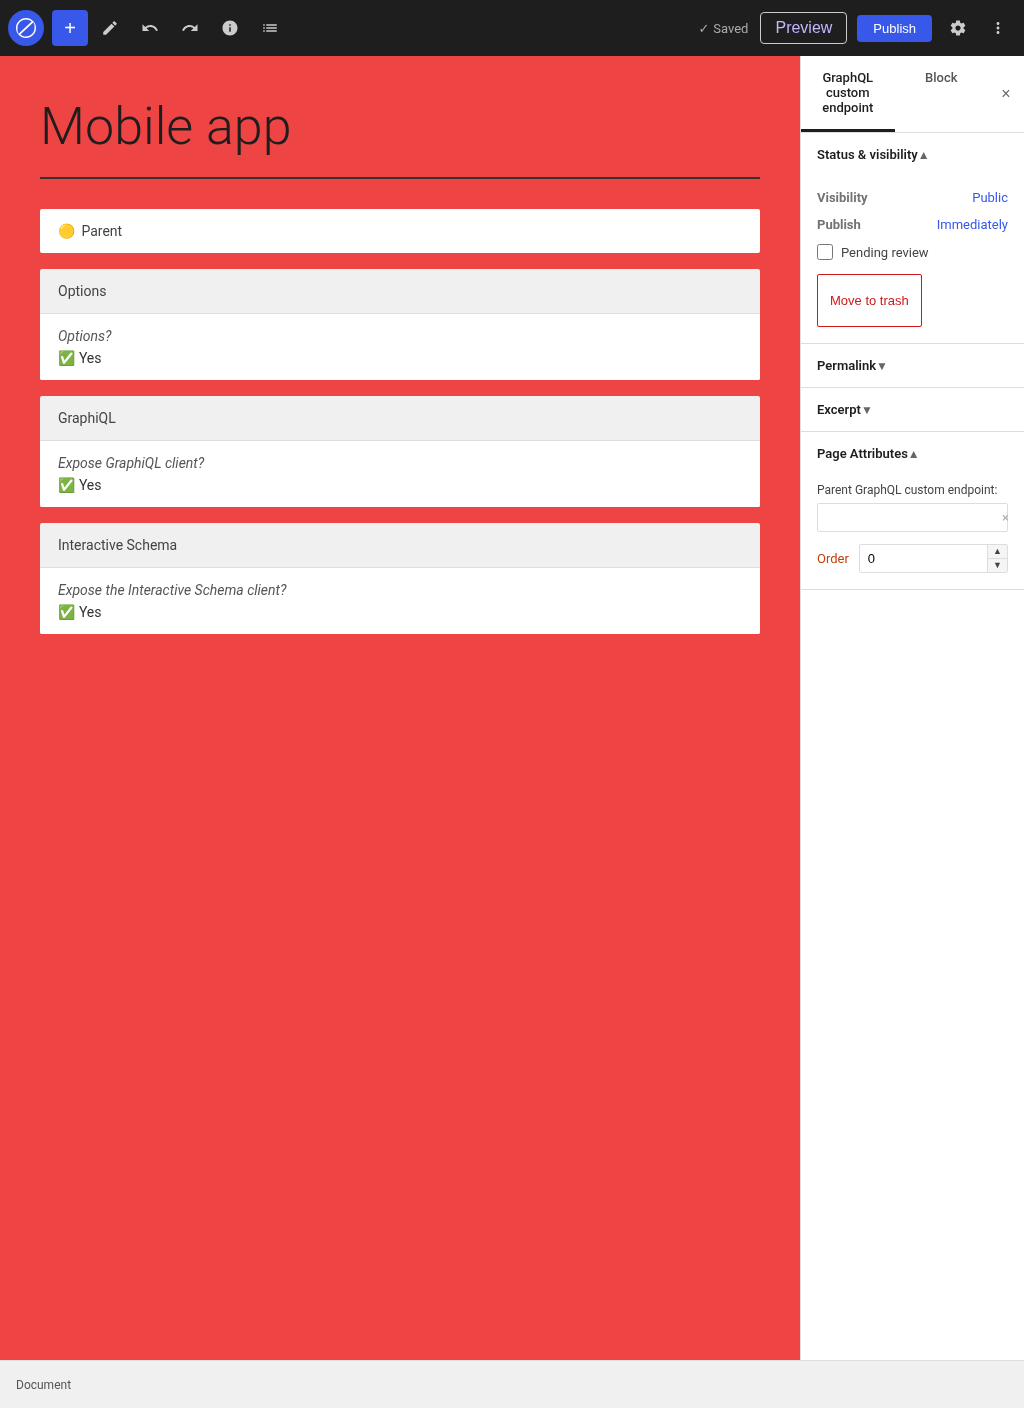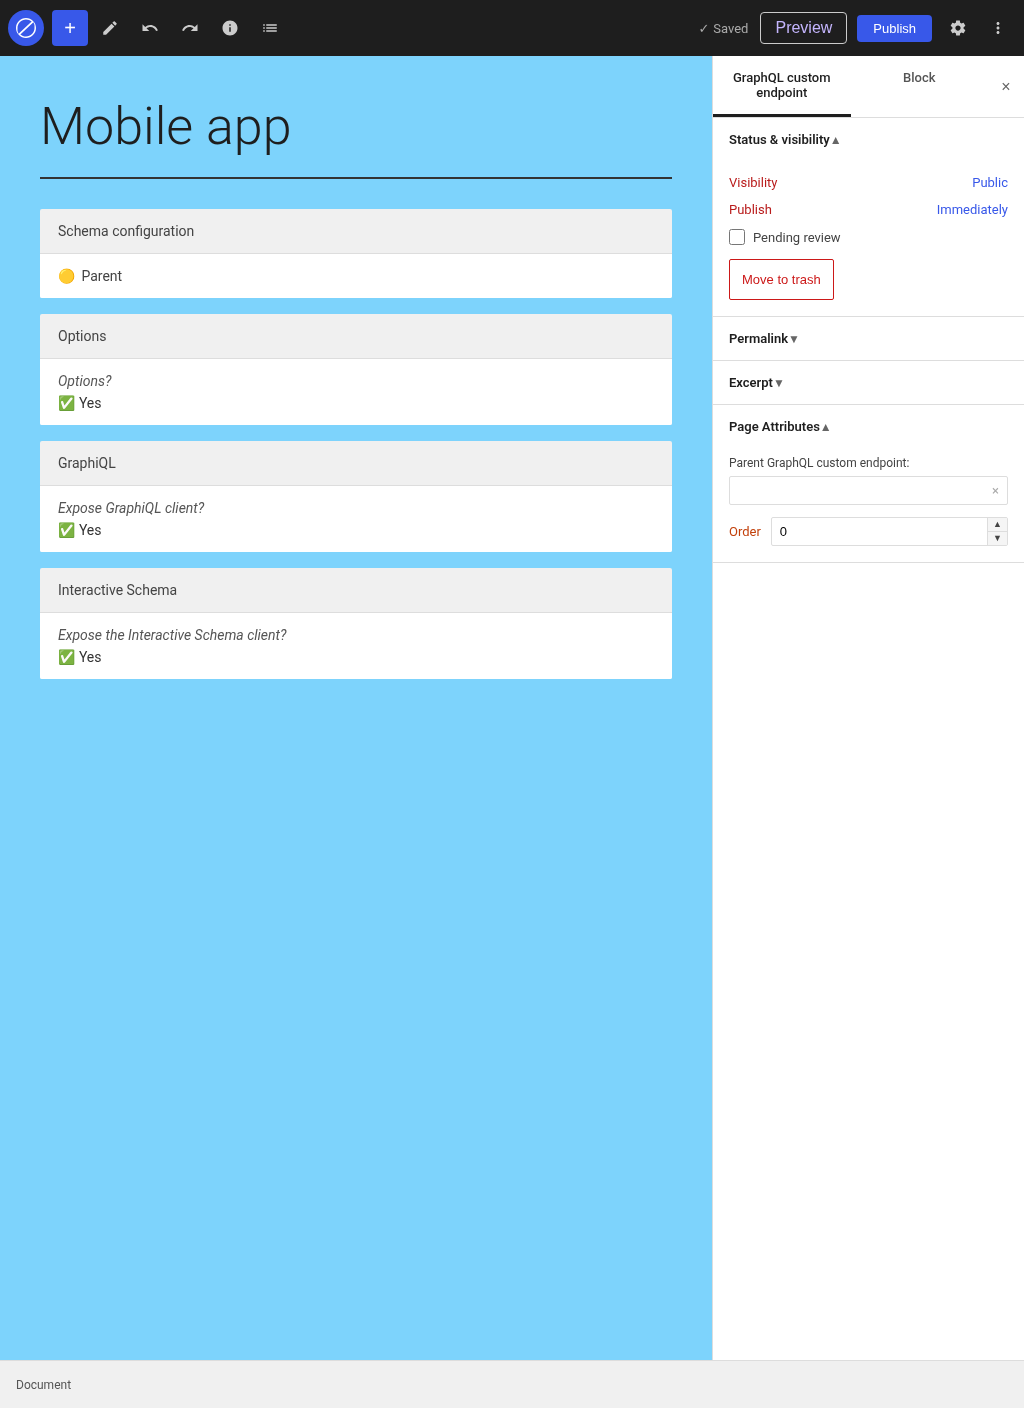--- a/index.html
+++ b/index.html
@@ -34,21 +34,21 @@
       background: none; border: none; color: #ccc; width: 36px; height: 36px; display: flex; align-items: center; justify-content: center; cursor: pointer; border-radius: 4px;
     }
 
     
     .main {
       display: flex; flex: 1; overflow: hidden;
     }
 
     
     .editor-area {
-      flex: 1; background: #7dd3fc; overflow-y: auto; padding: 40px 20px 40px;
+      flex: 1; background: #ef4444; overflow-y: auto; padding: 40px 20px 40px;
     }
     .page-title {
       font-size: 52px; font-weight: 300; color: #1e1e1e; margin-bottom: 20px; padding: 0 20px;
     }
     .title-divider {
       border: none; border-top: 2px solid #333; margin: 0 20px 30px;
     }
     .block-section {
       background: #f0f0f0; border-radius: 2px; margin: 0 20px 16px; overflow: hidden;
     }
@@ -63,21 +63,21 @@
     }
     .block-section-label {
       font-style: italic; font-size: 14px; color: #555; margin-bottom: 6px;
     }
     .block-section-value {
       font-size: 14px; color: #333; display: flex; align-items: center; gap: 4px;
     }
 
     
     .sidebar {
-      width: 312px; background: #fff; border-left: 1px solid #ddd; display: flex; flex-direction: column; flex-shrink: 0; overflow-y: auto;
+      width: 224px; background: #fff; border-left: 1px solid #ddd; display: flex; flex-direction: column; flex-shrink: 0; overflow-y: auto;
     }
     .sidebar-tabs {
       display: flex; border-bottom: 1px solid #ddd; flex-shrink: 0;
     }
     .sidebar-tab {
       flex: 1; padding: 14px 8px; text-align: center; font-size: 13px; font-weight: 500; cursor: pointer; border-bottom: 3px solid transparent; color: #555;
     }
     .sidebar-tab.active {
       border-bottom: 3px solid #1e1e1e; color: #1e1e1e;
     }
@@ -99,34 +99,34 @@
       color: #666; font-size: 12px;
     }
     .sidebar-section-body {
       padding: 8px 16px 16px;
     }
 
     
     .status-row {
       display: flex; align-items: center; justify-content: space-between; padding: 6px 0; font-size: 13px;
     }
-    .status-row-label { color: #b91c1c; }
+    .status-row-label { color: #737373; font-weight: bold; }
     .status-row-value { color: #3858e9; cursor: pointer; }
 
     
     .pending-review {
       display: flex; align-items: center; gap: 8px; padding: 6px 0; font-size: 13px; color: #444;
     }
     .pending-checkbox {
       width: 16px; height: 16px; border: 1px solid #888; background: #fff; cursor: pointer;
     }
 
     
     .move-to-trash-btn {
-      border: 1px solid #cc1818; color: #cc1818; background: none; border-radius: 2px; padding: 12px 12px; cursor: pointer; font-size: 13px; margin-top: 8px;
+      border: 1px solid #cc1818; color: #cc1818; background: none; border-radius: 2px; padding: 18px 12px; cursor: pointer; font-size: 13px; margin-top: 8px;
     }
 
     
     .page-attr-label { font-size: 12px; color: #444; margin-bottom: 6px; display: block; }
     .page-attr-input {
       width: 100%; border: 1px solid #ddd; border-radius: 2px; padding: 6px 8px; font-size: 13px; display: flex; align-items: center; justify-content: space-between;
     }
     .page-attr-input-clear { color: #aaa; cursor: pointer; }
     .order-row { display: flex; align-items: center; gap: 10px; margin-top: 12px; }
     .order-label { font-size: 13px; color: #c2410c; white-space: nowrap; }
@@ -197,21 +197,20 @@
   </button>
 </div>
 
 <div class="main">
 
   <div class="editor-area">
     <h1 class="page-title">Mobile app</h1>
     <hr class="title-divider">
 
     <div class="block-section">
-      <div class="block-section-header">Schema configuration</div>
       <div class="block-section-body">
         <div class="block-section-item">
           <span>🟡</span>
           <span>Parent</span>
         </div>
       </div>
     </div>
 
     <div class="block-section">
       <div class="block-section-header">Options</div>

